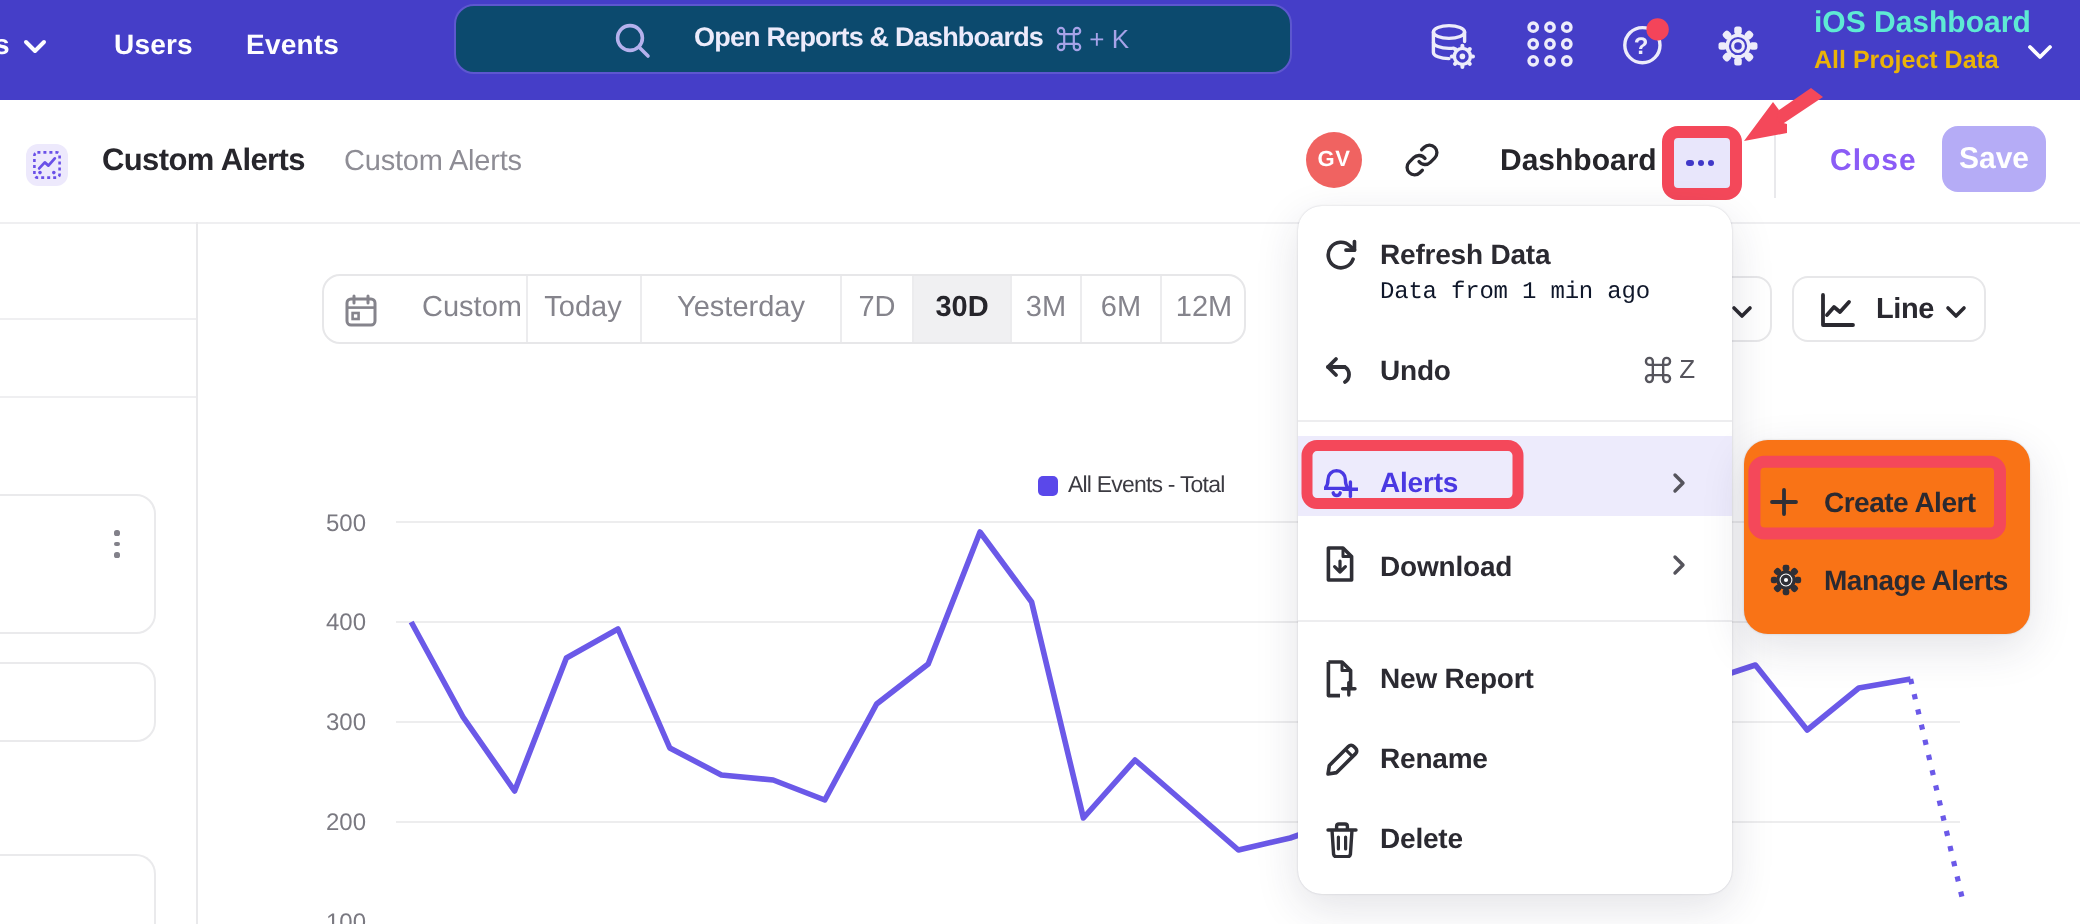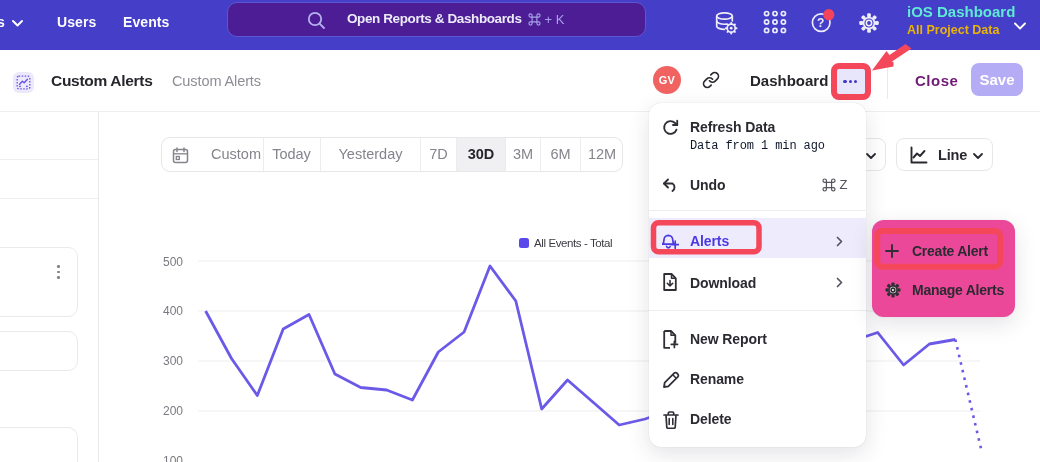--- a/index.html
+++ b/index.html
@@ -3,35 +3,35 @@
 <meta charset="utf-8">
 <style>
   * { margin:0; padding:0; box-sizing:border-box; }
   html,body { width:1040px; height:462px; overflow:hidden; }
   body { font-family:"Liberation Sans", sans-serif; position:relative; background:#fff; }
   .abs { position:absolute; }
 
   
   .nav { position:absolute; left:0; top:0; width:1040px; height:50px; background:#453EC8; }
   .nav .item { position:absolute; top:14px; color:#FDFDFF; font-size:14px; font-weight:700; letter-spacing:0.1px; }
-  .search { position:absolute; left:227px; top:2px; width:419px; height:35px; background:#4c1d95; border:1px solid #5D57CF; border-radius:10px; }
+  .search { position:absolute; left:227px; top:2px; width:419px; height:35px; background:#0c4a6e; border:1px solid #5D57CF; border-radius:10px; }
   .search .ph { position:absolute; left:119px; top:8px; font-size:13.5px; font-weight:700; color:#ECEBFB; letter-spacing:-0.4px; }
   .search .kbd { position:absolute; left:300px; top:9px; font-size:13px; font-weight:400; color:#A7A3E8; }
 
   
   .header { position:absolute; left:0; top:50px; width:1040px; height:61px; background:#fff; }
   .hicon { position:absolute; left:13px; top:22px; width:21px; height:21px; background:#EDE9FC; border-radius:6px; }
   .htitle { position:absolute; left:51px; top:22px; font-size:15.5px; font-weight:700; color:#27262C; letter-spacing:-0.3px; }
   .hcrumb { position:absolute; left:172px; top:23px; font-size:14.5px; font-weight:400; color:#8E8D95; letter-spacing:-0.1px; }
   .gv { position:absolute; left:653px; top:16px; width:28px; height:28px; border-radius:50%; background:#F06361; color:#fff; font-size:11px; font-weight:700; text-align:center; line-height:28px; letter-spacing:0.3px; }
   .dup { position:absolute; left:750px; top:22px; font-size:15px; font-weight:700; color:#26252A; }
   .dots-btn { position:absolute; left:831px; top:13px; width:40px; height:37px; background:#E8E6FB; border:6px solid #F4485A; border-radius:8px; }
   .dots-btn .d { position:absolute; top:11px; width:3.4px; height:3.4px; border-radius:50%; background:#4038C8; }
   .hsep { position:absolute; left:887px; top:11px; width:1px; height:38px; background:#E9E9EC; }
-  .close { position:absolute; left:915px; top:22px; font-size:15px; font-weight:700; color:#701a75; letter-spacing:0.5px; }
+  .close { position:absolute; left:915px; top:22px; font-size:15px; font-weight:700; color:#8b5cf6; letter-spacing:0.5px; }
   .save { position:absolute; left:971px; top:13px; width:52px; height:33px; background:#B5ACF6; border-radius:8px; color:#fff; font-size:15px; font-weight:700; text-align:center; line-height:33px; }
 
   
   .content { position:absolute; left:0; top:111px; width:1040px; height:351px; background:#fff; }
   .vline { position:absolute; left:98px; top:0; width:1px; height:351px; background:#E9E9EB; }
   .srow { position:absolute; left:0; width:98px; border-top:1px solid #EFEFF1; }
   .scard { position:absolute; left:-20px; width:98px; border:1px solid #EAEAEC; border-radius:10px; background:#fff; }
   .kebab .kd { position:absolute; left:76px; width:2.6px; height:2.6px; border-radius:50%; background:#82818A; }
 
   
@@ -49,21 +49,21 @@
 
   
   .menu { position:absolute; left:649px; top:103px; width:217px; height:344px; background:#fff; border-radius:12px; box-shadow:0 7px 22px rgba(40,40,70,0.13), 0 0 1px rgba(40,40,70,0.22); z-index:10; }
   .menu .mi { position:absolute; left:41px; font-size:14px; font-weight:700; color:#2B2A31; letter-spacing:-0.1px; }
   .menu .sub { position:absolute; left:41px; font-size:12px; font-weight:400; color:#0f172a; letter-spacing:-0.1px;font-family:Liberation Mono, monospace; }
   .menu .divider { position:absolute; left:0; width:217px; height:1px; background:#EDEDEF; }
   .menu .hl { position:absolute; left:0; top:115px; width:217px; height:40px; background:#EDEBFC; }
   .menu .kz { position:absolute; left:173px; top:74px; font-size:13px; color:#55545C; }
 
   
-  .submenu { position:absolute; left:872px; top:220px; width:143px; height:97px; background:#ec4899; border-radius:12px; box-shadow:0 7px 22px rgba(40,40,70,0.13), 0 0 1px rgba(40,40,70,0.22); z-index:11; }
+  .submenu { position:absolute; left:872px; top:220px; width:143px; height:97px; background:#f97316; border-radius:12px; box-shadow:0 7px 22px rgba(40,40,70,0.13), 0 0 1px rgba(40,40,70,0.22); z-index:11; }
   .submenu .mi { position:absolute; left:40px; font-size:14px; font-weight:700; color:#2B2A31; letter-spacing:-0.25px; }
 
   .anno { position:absolute; left:0; top:0; width:1040px; height:462px; z-index:20; pointer-events:none; }
 </style>
 </head>
 <body>
 
 <div class="nav">
   <div class="item" style="left:-3px;">s</div>
   <svg class="abs" style="left:11px;top:19px;" width="13" height="9" viewBox="0 0 13 9">

